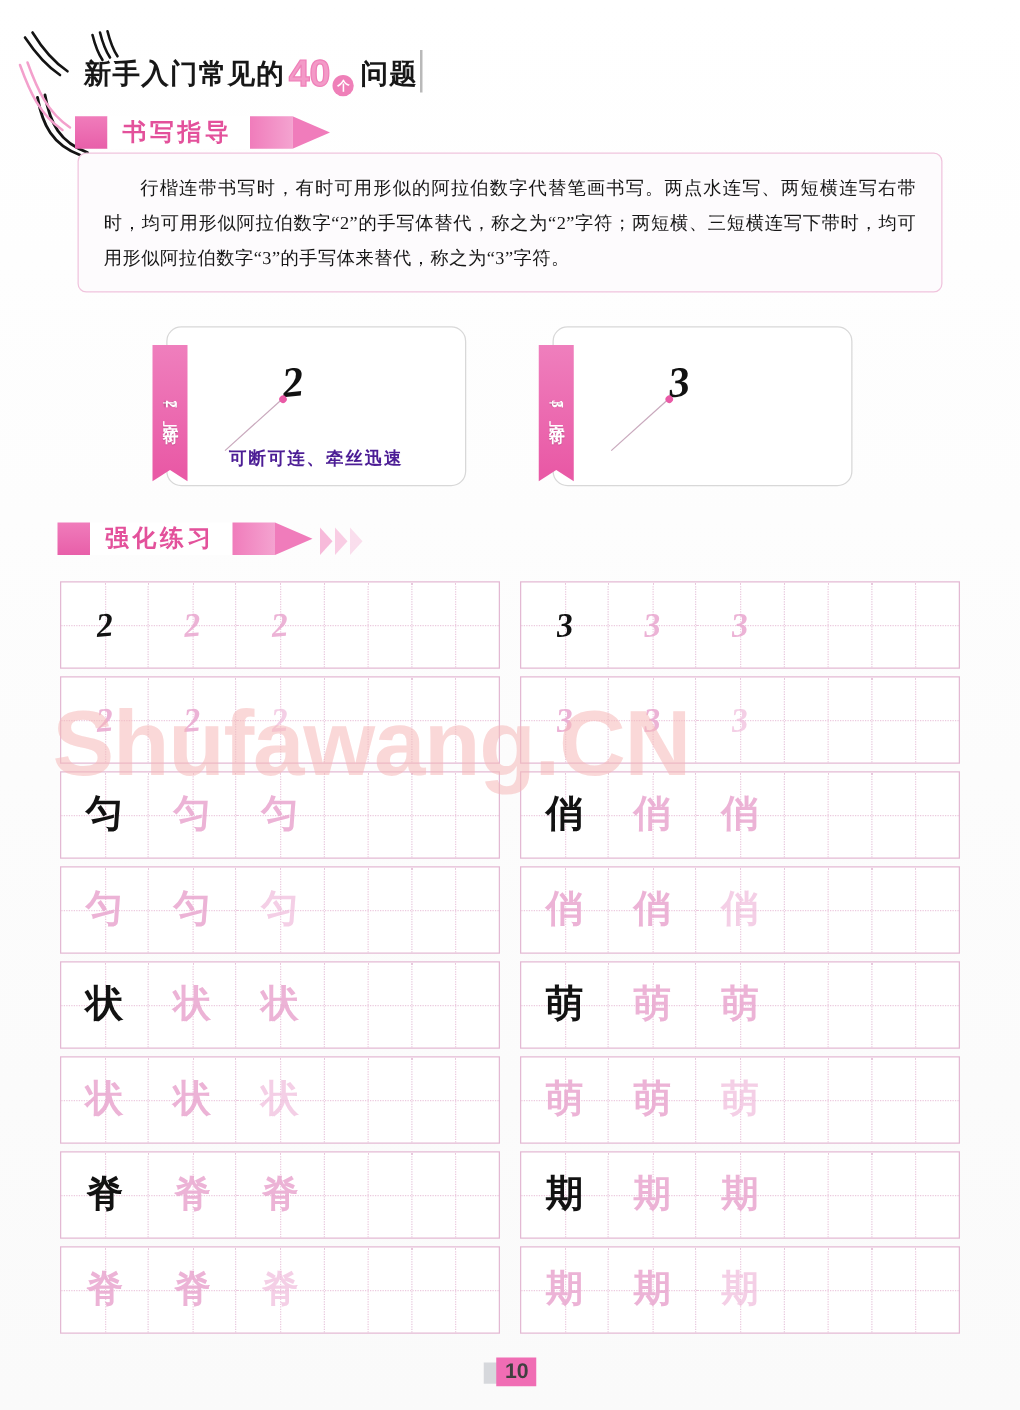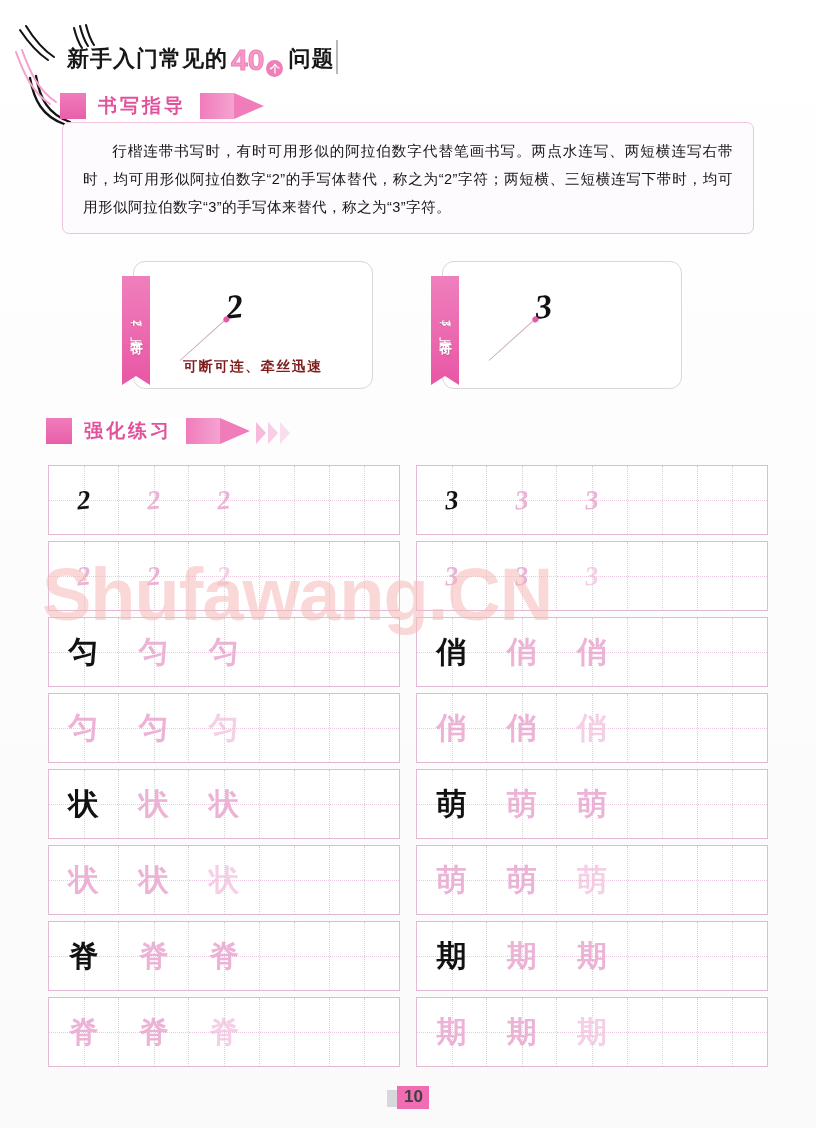--- a/index.html
+++ b/index.html
@@ -41,41 +41,41 @@
   .chev i:nth-child(3){opacity:.4}
 
   #guide-banner{left:60px;top:93px;}
   #drill-banner{left:46px;top:418px;}
 
   
   .intro{position:absolute;left:62px;top:122px;width:692px;min-height:94px;
          border:1px solid #f0c4dd;border-radius:7px;background:#fdfbfd;
          padding:14px 20px 12px 20px;box-sizing:border-box;}
   .intro p{margin:0;font-size:14.6px;line-height:1.92;text-align:justify;text-indent:2em;
-           font-family:Liberation Sans, sans-serif;color:#161616;letter-spacing:.4px;}
+           font-family:Liberation Serif, serif;color:#161616;letter-spacing:.4px;}
 
   
   .card{position:absolute;width:238px;height:126px;border:1.4px solid #d8d8d8;border-radius:12px;background:#fff;}
   #card-2{left:133px;top:261px;}
   #card-3{left:442px;top:261px;}
   .ribbon{position:absolute;left:-12px;top:14px;width:28px;height:100px;
           background:linear-gradient(180deg,#ef7fbd,#e95aa6);
           display:flex;align-items:center;justify-content:center;}
   .ribbon:after{content:"";position:absolute;bottom:-9px;left:0;width:0;height:0;
           border-left:14px solid #e95aa6;border-right:14px solid #e95aa6;border-bottom:9px solid transparent;}
   .ribbon span{writing-mode:vertical-rl;color:#fff;font-size:12.5px;font-weight:bold;letter-spacing:2px;
           font-family:"Liberation Serif",serif;text-shadow:0 1px 1px rgba(0,0,0,.15);}
   .glyph{position:absolute;left:92px;top:26px;font-size:34px;color:#111;
          font-family:"Liberation Serif",serif;font-style:italic;font-weight:bold;transform:rotate(-6deg);}
   .leader{position:absolute;left:46px;top:98px;width:62px;height:1px;background:#c9a9bd;
           transform:rotate(-42deg);transform-origin:left center;}
   .leader:after{content:"";position:absolute;right:-3px;top:-2.5px;width:6px;height:6px;border-radius:50%;
           background:#e95aa6;}
   .cap{position:absolute;left:0;right:0;bottom:12px;text-align:center;font-size:14px;font-weight:bold;
-       letter-spacing:1.5px;color:#7f1d1d;font-family:"Liberation Serif",serif;}
+       letter-spacing:1.5px;color:#4c1d95;font-family:"Liberation Serif",serif;}
   #card-3 .cap{font-style:italic;}
 
   
   #grid{position:absolute;left:48px;top:465px;width:720px;}
   .gridrow{display:flex;gap:16px;margin-bottom:6px;}
   .half{flex:1;display:flex;border:1px solid #e3b9d3;background:#fff;box-sizing:border-box;}
   .cell{flex:1;position:relative;border-right:1px dotted #e8c8dd;box-sizing:border-box;
         height:68px;display:flex;align-items:center;justify-content:center;}
   .cell:last-child{border-right:none;}
   .cell:before{content:"";position:absolute;left:0;right:0;top:50%;border-top:1px dotted #ecc9de;}

